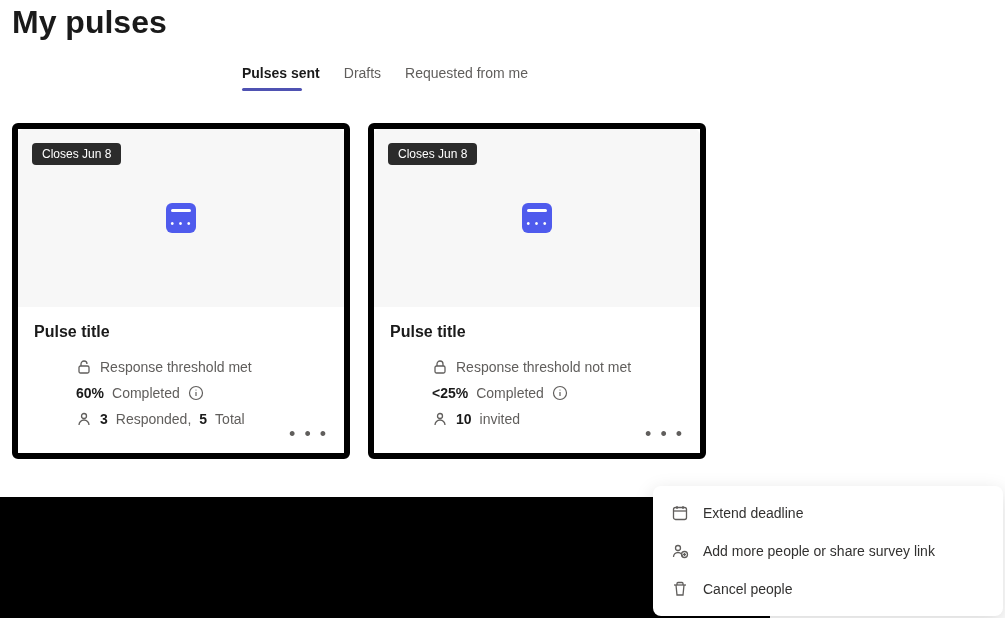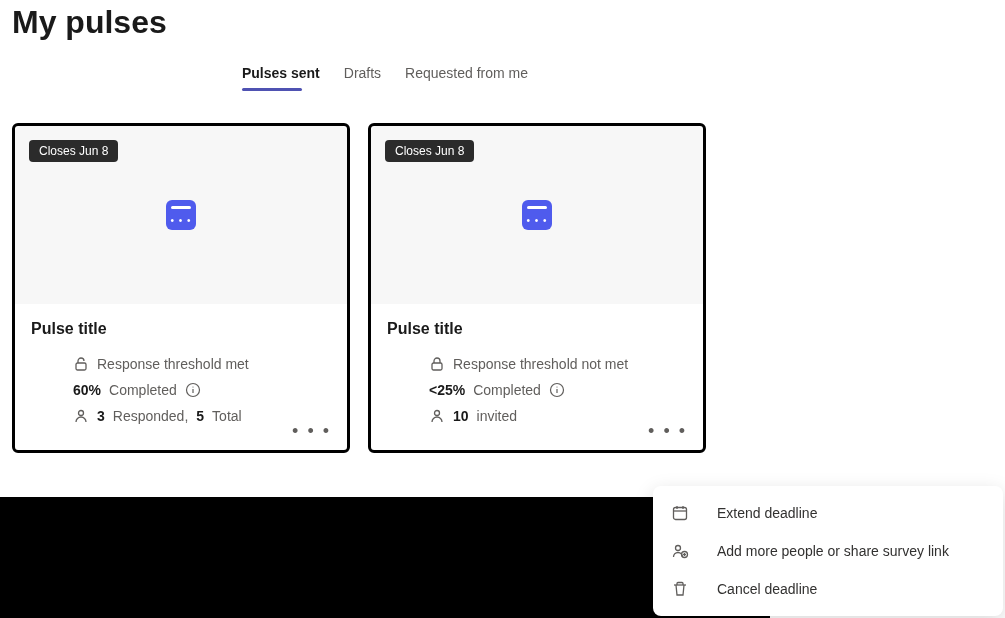--- a/index.html
+++ b/index.html
@@ -50,21 +50,21 @@
       height: 3px;
       background: #4f52b2;
       border-radius: 2px;
     }
     .cards {
       display: flex;
       gap: 18px;
     }
     .card {
       width: 338px;
-      border: 3px solid #000000;
+      border: 6px solid #000000;
       border-radius: 6px;
       background: #fff;
       position: relative;
     }
     .card-header {
       height: 178px;
       background: #f7f7f7;
       border-radius: 6px 6px 0 0;
       position: relative;
       display: flex;
@@ -155,21 +155,21 @@
       width: 350px;
       background: #fff;
       border-radius: 8px;
       box-shadow: 0 6px 20px rgba(0,0,0,0.15);
       padding: 8px 0;
       z-index: 10;
     }
     .menu-item {
       display: flex;
       align-items: center;
-      gap: 28px;
+      gap: 14px;
       padding: 10px 18px;
       font-size: 14px;
       color: #323130;
       cursor: pointer;
     }
     .menu-icon { width: 18px; height: 18px; flex-shrink: 0; color: #605e5c; }
   </style>
 </head>
 <body>
 
@@ -288,15 +288,15 @@
       <line x1="12" y1="12.5" x2="15" y2="12.5"></line>
     </svg>
     <span>Add more people or share survey link</span>
   </div>
   <div class="menu-item">
     <svg class="menu-icon" viewBox="0 0 18 18" fill="none" stroke="#605e5c" stroke-width="1.3">
       <path d="M3 5 h12"></path>
       <path d="M6 5 V3.5 a1 1 0 0 1 1 -1 h4 a1 1 0 0 1 1 1 V5"></path>
       <path d="M5 5 l1 10 h6 l1 -10"></path>
     </svg>
-    <span>Cancel deadline</span>
+    <span>Cancel people</span>
   </div>
 </div>
 
 </body></html>

